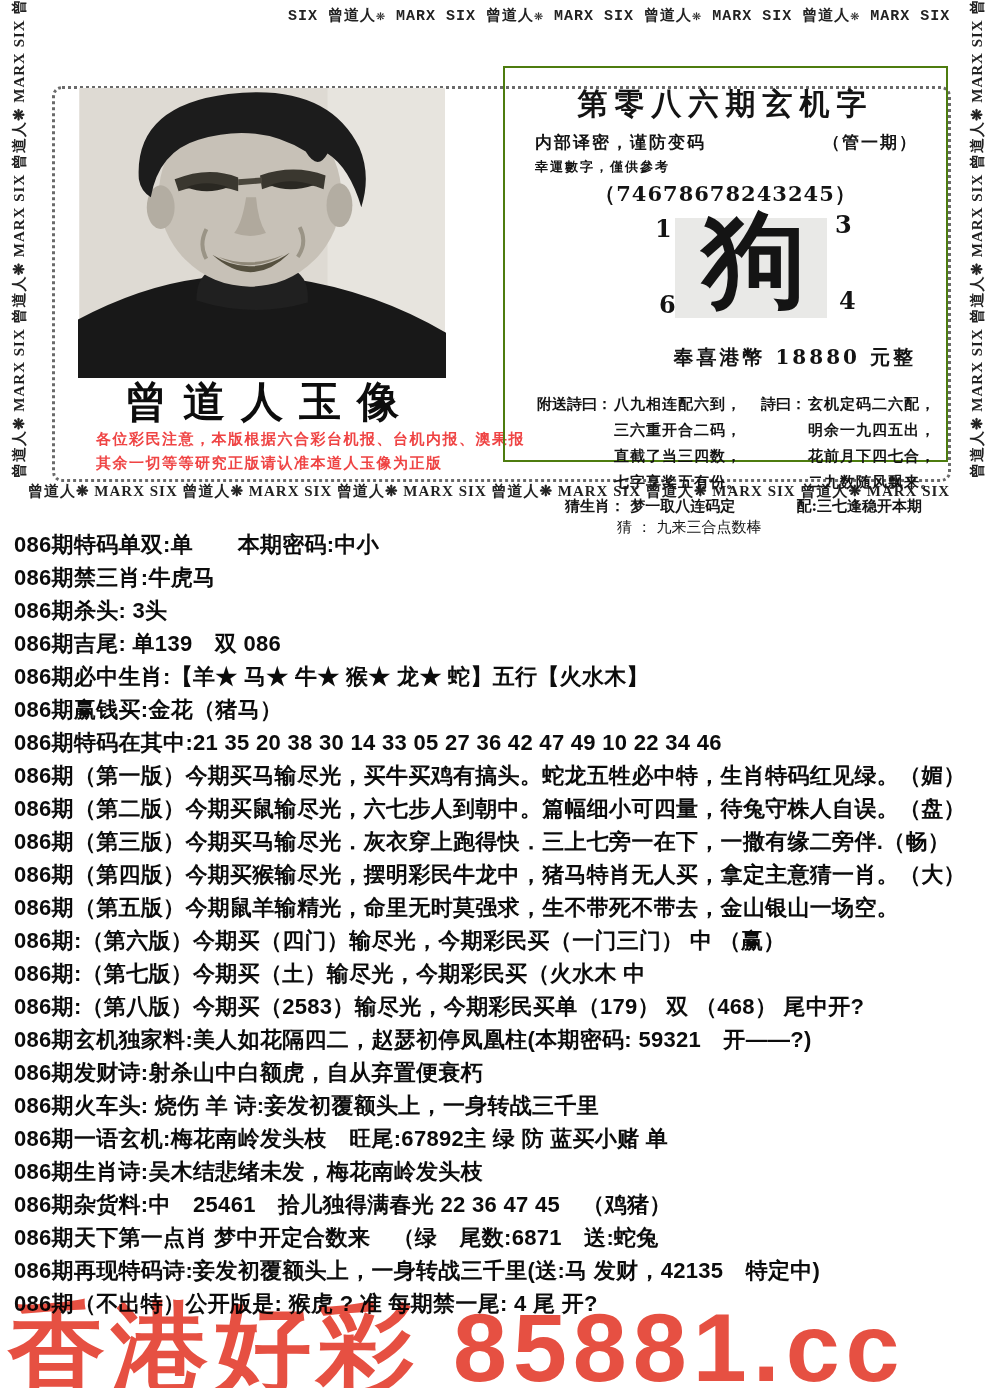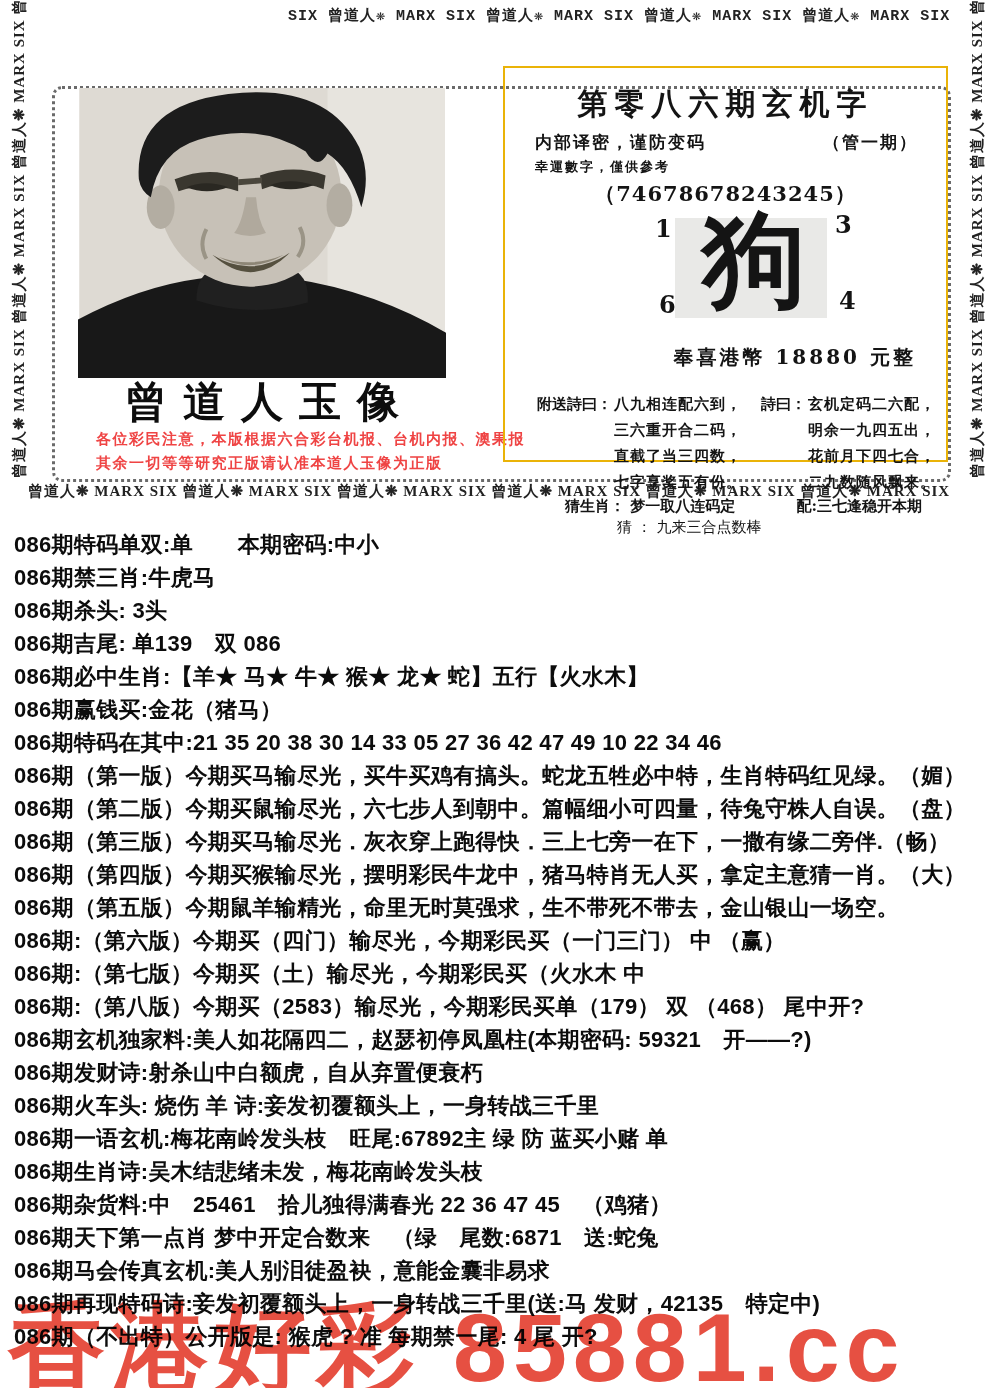--- a/index.html
+++ b/index.html
@@ -36,21 +36,21 @@
   }
   .portrait-note{
     position:absolute;left:96px;font-family:"Liberation Serif",serif;font-weight:bold;
     font-size:15px;color:#ef4444;letter-spacing:1.5px;white-space:nowrap;
   }
   #note1{top:430px;}
   #note2{top:454px;}
   
   #panel{
     position:absolute;left:503px;top:66px;width:441px;height:392px;
-    border:2px solid #eab308;font-family:"DejaVu Serif",serif;color:#141414;
+    border:2px solid #4d7c0f;font-family:"DejaVu Serif",serif;color:#141414;
   }
   #panel-title{
     margin-top:16px;text-align:center;font-size:30px;font-weight:bold;letter-spacing:7px;
     white-space:nowrap;
   }
   .panel-row{
     display:flex;justify-content:space-between;margin:6px 28px 0 30px;
     font-size:17px;font-weight:bold;letter-spacing:2px;white-space:nowrap;gap:17px;
   }
   #panel-line2{margin:4px 28px 0 30px;font-size:13px;font-weight:bold;letter-spacing:2px;}
@@ -205,20 +205,19 @@
       <div class="bline">086期:（第六版）今期买（四门）输尽光，今期彩民买（一门三门） 中 （赢）</div>
       <div class="bline">086期:（第七版）今期买（土）输尽光，今期彩民买（火水木 中</div>
       <div class="bline">086期:（第八版）今期买（2583）输尽光，今期彩民买单（179） 双 （468） 尾中开?</div>
       <div class="bline">086期玄机独家料:美人如花隔四二，赵瑟初停凤凰柱(本期密码: 59321　开——?)</div>
       <div class="bline">086期发财诗:射杀山中白额虎，自从弃置便衰朽</div>
       <div class="bline">086期火车头: 烧伤 羊 诗:妾发初覆额头上，一身转战三千里</div>
       <div class="bline">086期一语玄机:梅花南岭发头枝　旺尾:67892主 绿 防 蓝买小赌 单</div>
       <div class="bline">086期生肖诗:吴木结悲绪未发，梅花南岭发头枝</div>
       <div class="bline">086期杂货料:中　25461　拾儿独得满春光 22 36 47 45　（鸡猪）</div>
       <div class="bline">086期天下第一点肖 梦中开定合数来　（绿　尾数:6871　送:蛇兔</div>
-      <div class="bline">086期马会传真玄机:美人别泪徒盈袂，意能金囊非易求</div>
       <div class="bline">086期再现特码诗:妾发初覆额头上，一身转战三千里(送:马 发财，42135　特定中)</div>
       <div class="bline">086期（不出特）公开版是: 猴虎 ? 准 每期禁一尾: 4 尾 开?</div>
     </div>
 
   <div id="watermark">香港好彩 85881.cc</div>
 
 </div>
 
 </body></html>

